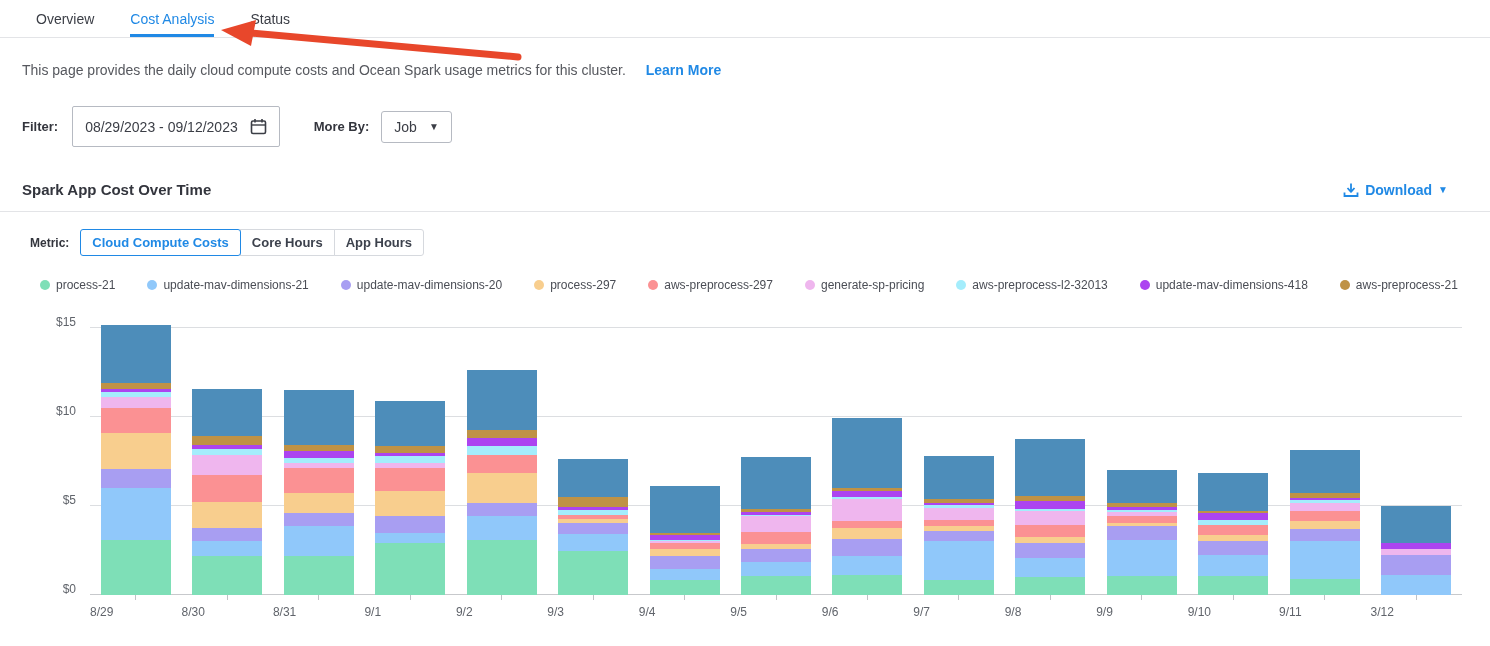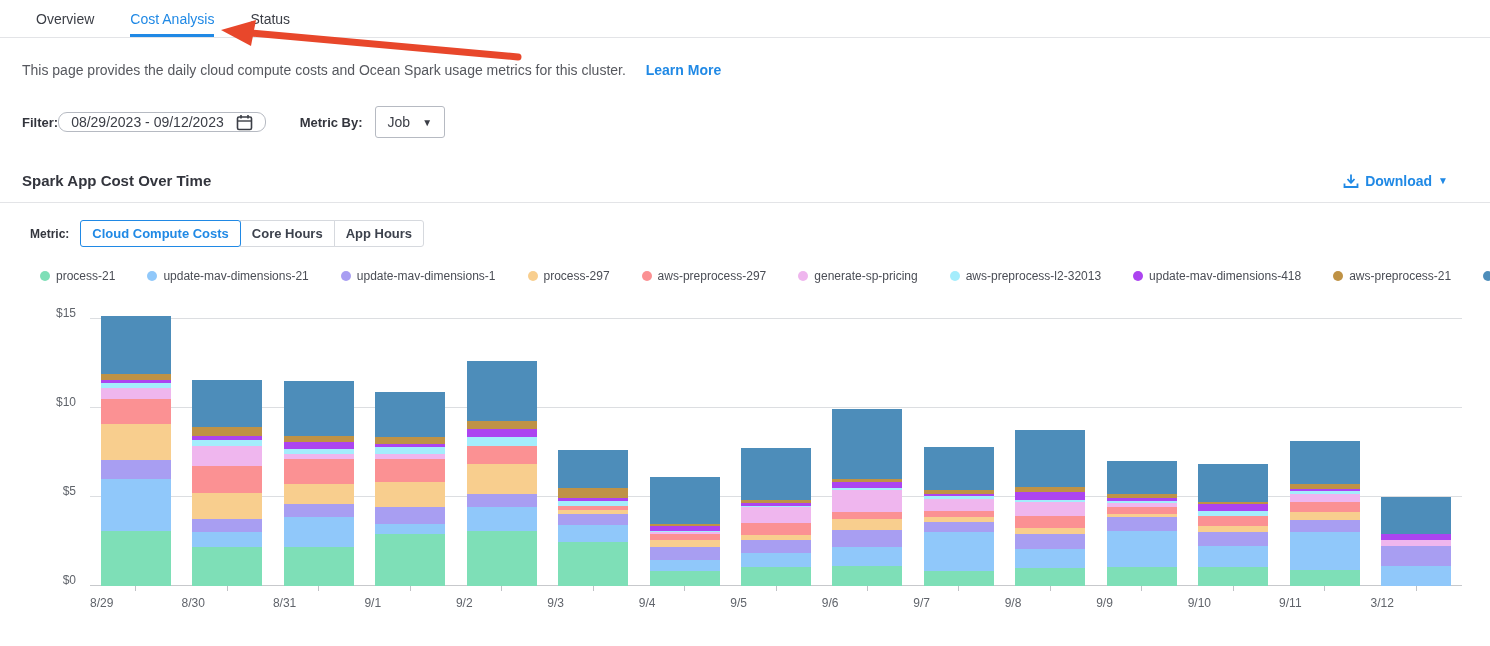--- a/index.html
+++ b/index.html
@@ -14,22 +14,22 @@
 
   .arrow-overlay { position: absolute; left: 0; top: 0; z-index: 6; pointer-events: none; }
 
   
   .desc { margin: 24px 0 0 22px; font-size: 14px; color: #56585e; }
   .desc .learn-more { color: #2089e5; margin-left: 16px; font-weight: bold; text-decoration: none; cursor: pointer; }
 
   
   .filter-row { display: flex; align-items: center; margin: 28px 0 0 22px; }
   .lbl { font-size: 13px; font-weight: bold; color: #33353d; }
-  .date-box { display: flex; align-items: center; gap: 12px; border: 1px solid #b6bac2; border-radius: 9px;
-              height: 20px; padding: 0 12px; font-size: 14px; color: #3b3e46; cursor: pointer; }
+  .date-box { display: flex; align-items: center; gap: 12px; border: 1px solid #b6bac2; border-radius: 2px;
+              height: 41px; padding: 0 12px; margin-left: 14px; font-size: 14px; color: #3b3e46; cursor: pointer; }
   .group-lbl { margin-left: 34px; }
   .select-box { display: flex; align-items: center; gap: 12px; border: 1px solid #b6bac2; border-radius: 3px;
                 height: 32px; padding: 0 12px; margin-left: 12px; font-size: 14px; color: #3b3e46; cursor: pointer; }
   .caret { font-size: 10px; color: #3b3e46; }
 
   
   .section-row { display: flex; justify-content: space-between; align-items: center; margin: 34px 42px 0 22px; }
   .section-title { font-size: 15px; font-weight: bold; color: #33353d; }
   .download { display: flex; align-items: center; gap: 6px; color: #2089e5; font-size: 14px; font-weight: bold; cursor: pointer; }
   .download .caret { color: #2089e5; }
@@ -91,21 +91,21 @@
   <span class="lbl">Filter:</span>
   <div class="date-box">
     <span>08/29/2023 - 09/12/2023</span>
     <svg class="icon-svg" width="17" height="17" viewBox="0 0 17 17">
       <rect x="1.5" y="3" width="14" height="12.5" rx="1.5" fill="none" stroke="#3b3e46" stroke-width="1.6"></rect>
       <line x1="5" y1="1" x2="5" y2="4.5" stroke="#3b3e46" stroke-width="1.6"></line>
       <line x1="12" y1="1" x2="12" y2="4.5" stroke="#3b3e46" stroke-width="1.6"></line>
       <line x1="2" y1="7" x2="15" y2="7" stroke="#3b3e46" stroke-width="1.4"></line>
     </svg>
   </div>
-  <span class="lbl group-lbl">Metric By:</span>
+  <span class="lbl group-lbl">More By:</span>
   <div class="select-box">
     <span>Job</span>
     <span class="caret">▼</span>
   </div>
 </div>
 
 <div class="section-row">
   <div class="section-title">Spark App Cost Over Time</div>
   <div class="download">
     <svg class="icon-svg" width="16" height="16" viewBox="0 0 16 16">
@@ -132,21 +132,21 @@
     <div class="legend-item">
       <span class="legend-dot" style="background: rgb(126, 223, 183);"></span>
       <span>process-21</span>
     </div>
     <div class="legend-item">
       <span class="legend-dot" style="background: rgb(144, 200, 250);"></span>
       <span>update-mav-dimensions-21</span>
     </div>
     <div class="legend-item">
       <span class="legend-dot" style="background: rgb(168, 158, 242);"></span>
-      <span>update-mav-dimensions-1</span>
+      <span>update-mav-dimensions-20</span>
     </div>
     <div class="legend-item">
       <span class="legend-dot" style="background: rgb(248, 206, 142);"></span>
       <span>process-297</span>
     </div>
     <div class="legend-item">
       <span class="legend-dot" style="background: rgb(251, 145, 147);"></span>
       <span>aws-preprocess-297</span>
     </div>
     <div class="legend-item">

